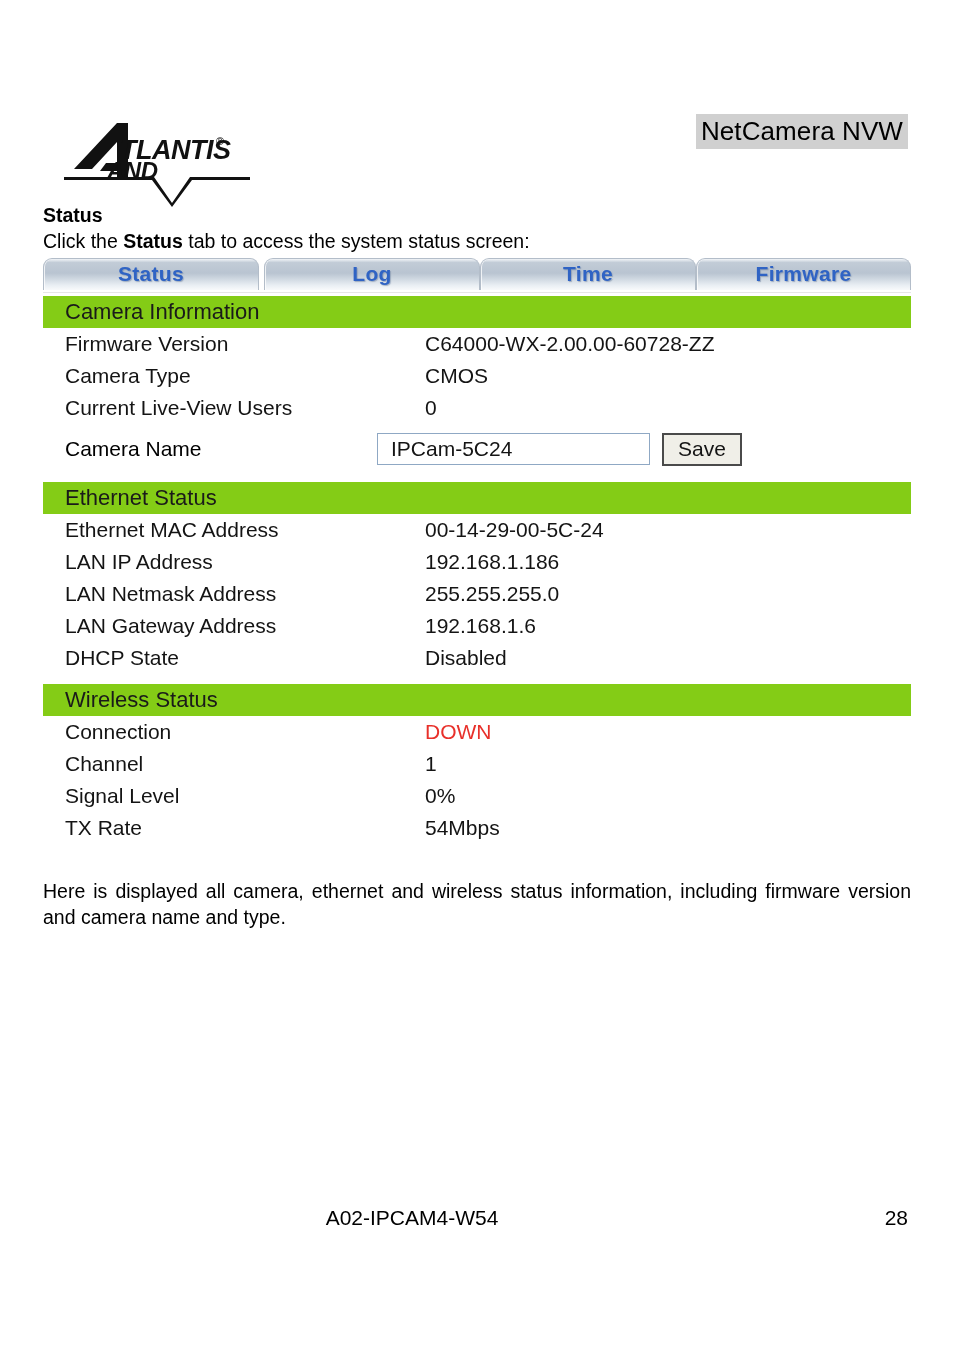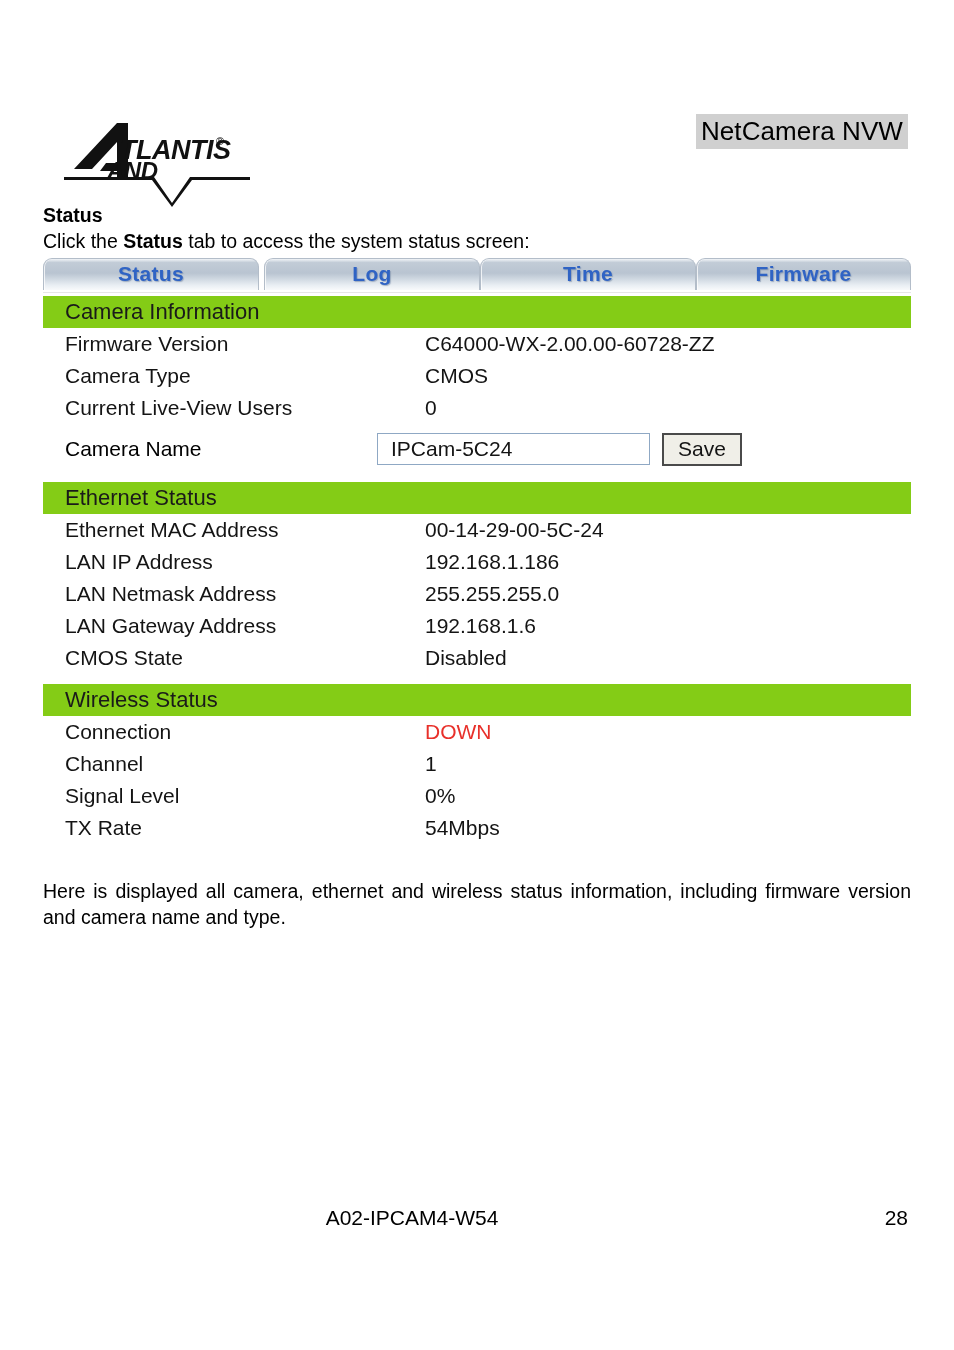--- a/index.html
+++ b/index.html
@@ -305,21 +305,21 @@
       </div>
       <div class="row">
         <span class="lab">LAN Netmask Address</span>
         <span class="val">255.255.255.0</span>
       </div>
       <div class="row">
         <span class="lab">LAN Gateway Address</span>
         <span class="val">192.168.1.6</span>
       </div>
       <div class="row">
-        <span class="lab">CMOS State</span>
+        <span class="lab">DHCP State</span>
         <span class="val">Disabled</span>
       </div>
     </div>
 
     <div class="gap"></div>
 
     <div class="sec-bar">Wireless Status</div>
     <div class="rows">
       <div class="row">
         <span class="lab">Connection</span>

